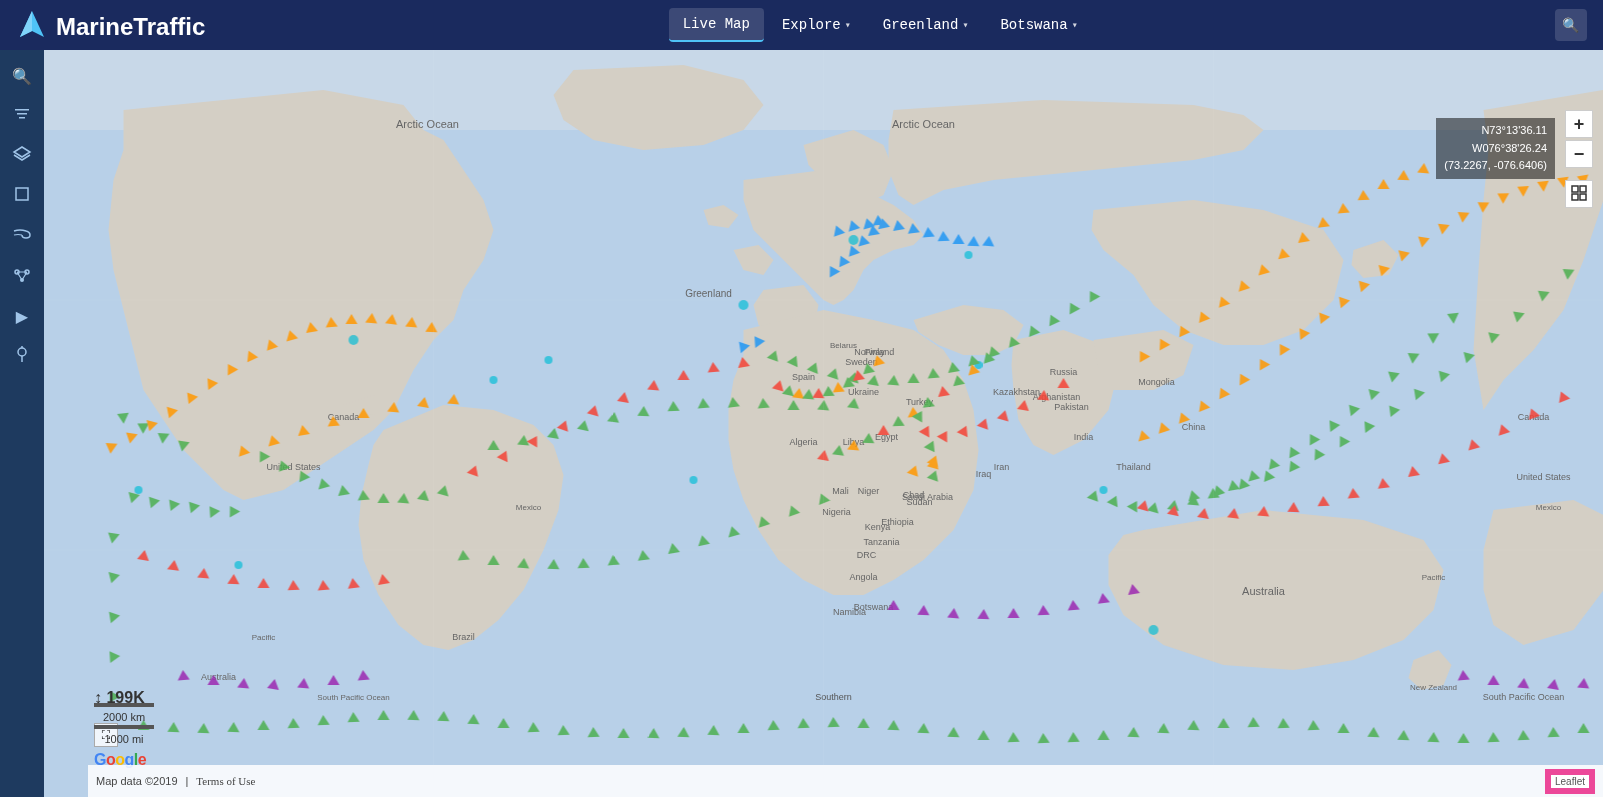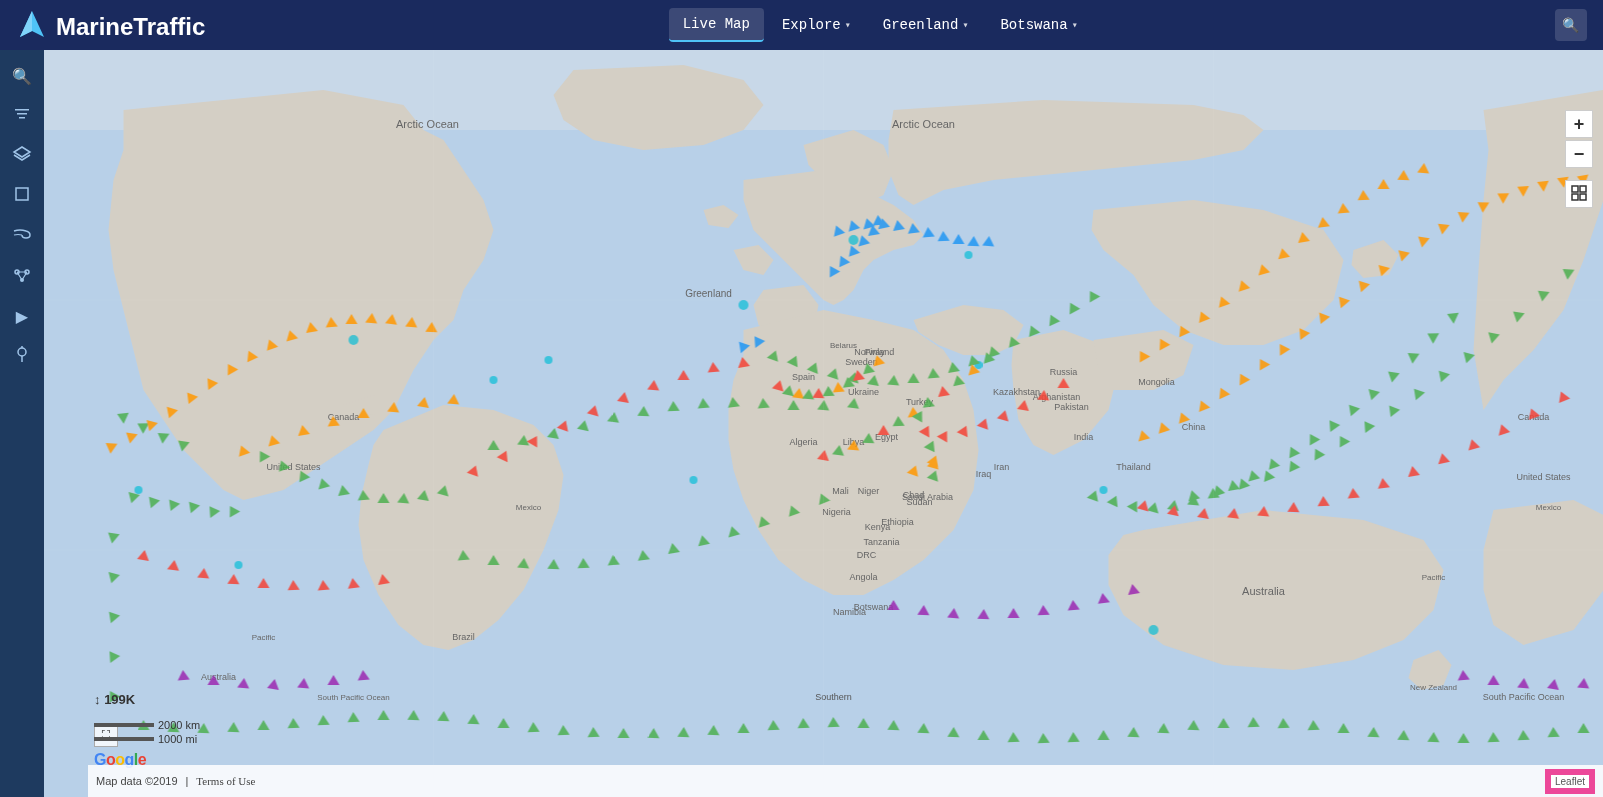--- a/index.html
+++ b/index.html
@@ -163,34 +163,35 @@
     }
     #scale-bar .scale-line {
       display: flex;
       flex-direction: column;
       gap: 2px;
     }
     .scale-segment {
       display: flex;
       align-items: center;
       gap: 4px;
+      flex-direction: column;
     }
     .scale-ruler {
       height: 4px;
       background: #555;
       border: 1px solid #555;
     }
 
     #zoom-level {
       position: absolute;
       bottom: 90px;
       left: 50px;
       z-index: 100;
       color: #333;
-      font-size: 13px;
+      font-size: 16px;
       font-weight: bold;
     }
     #fullscreen-btn {
       position: absolute;
       bottom: 50px;
       left: 50px;
       z-index: 100;
       width: 24px;
       height: 24px;
       background: rgba(255,255,255,0.8);
@@ -829,20 +830,25 @@
 
     </g>
 
     <line x1="0" y1="250" x2="1560" y2="250" stroke="rgba(255,255,255,0.1)" stroke-width="0.5"></line>
     <line x1="0" y1="500" x2="1560" y2="500" stroke="rgba(255,255,255,0.1)" stroke-width="0.5"></line>
     <line x1="390" y1="0" x2="390" y2="747" stroke="rgba(255,255,255,0.1)" stroke-width="0.5"></line>
     <line x1="780" y1="0" x2="780" y2="747" stroke="rgba(255,255,255,0.1)" stroke-width="0.5"></line>
     <line x1="1170" y1="0" x2="1170" y2="747" stroke="rgba(255,255,255,0.1)" stroke-width="0.5"></line>
   </svg>
 
+  <div id="coordinates">
+    <div>N73°13'36.11</div>
+    <div>W076°38'26.24</div>
+    <div>(73.2267, -076.6406)</div>
+  </div>
 
   <div id="zoom-controls">
     <div class="zoom-btn">+</div>
     <div class="zoom-btn">−</div>
   </div>
 
   <div id="map-toggle">
     <span>
       <svg width="16" height="16" viewBox="0 0 16 16">
         <rect x="1" y="1" width="6" height="6" fill="none" stroke="#333" stroke-width="1.5"></rect>

